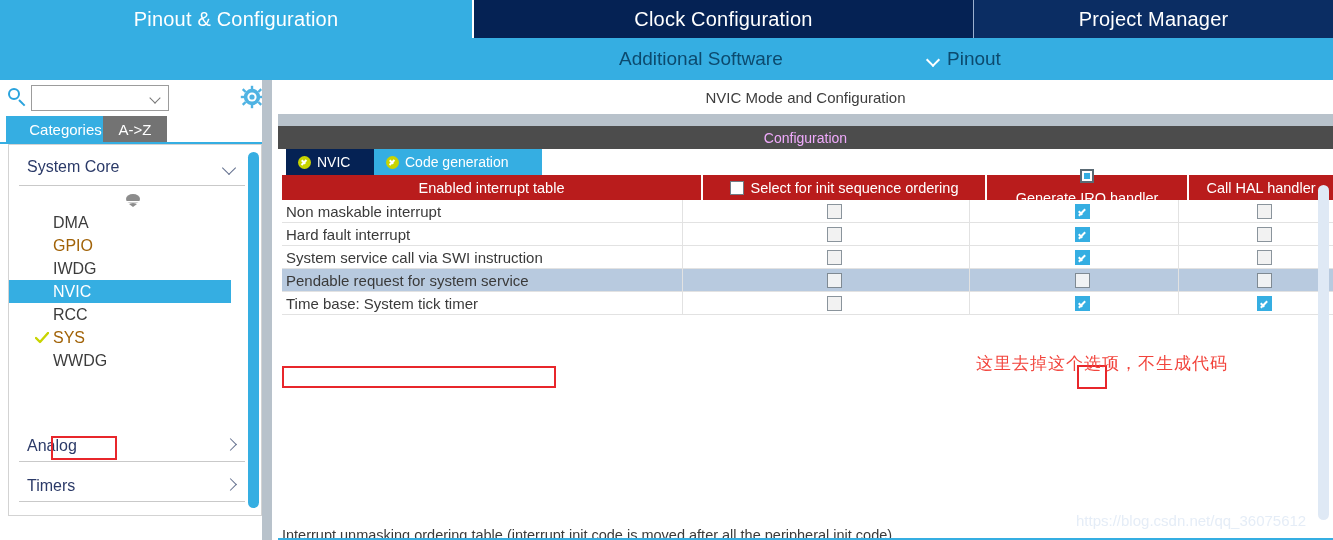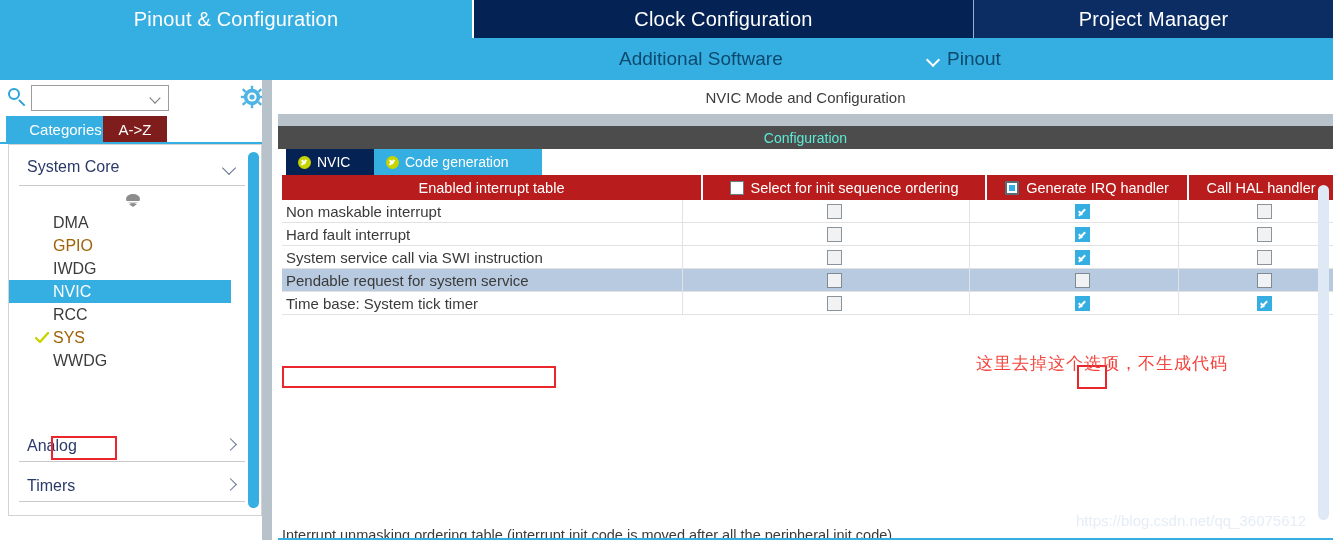--- a/index.html
+++ b/index.html
@@ -42,21 +42,21 @@
     font-family:"Liberation Sans",sans-serif;background:transparent;color:#333;}
   .searchbox .chev{position:absolute;right:6px;top:8px;width:11px;height:11px;}
   .searchbox .chev:before{content:"";position:absolute;left:0;top:0;width:7px;height:7px;
     border-right:1px solid #777;border-bottom:1px solid #777;transform:rotate(45deg);}
   .gear{position:absolute;left:240px;top:85px;width:24px;height:24px;}
 
   .cattabs{position:absolute;left:0;top:36px;width:270px;height:26px;}
   .cattab{position:absolute;top:0;height:26px;display:flex;align-items:center;justify-content:center;
     color:#ffffff;font-size:15px;}
   .cattab-cat{left:6px;width:119px;background:#35aee2;}
-  .cattab-az{left:103px;width:64px;background:#7f1d1d;}
+  .cattab-az{left:103px;width:64px;background:#737373;}
   .cattab-underline{position:absolute;left:0;top:62px;width:270px;height:2px;background:#35aee2;}
 
   .listwrap{position:absolute;left:8px;top:64px;width:254px;height:372px;
     border:1px solid #d3d3d3;box-sizing:border-box;background:#ffffff;overflow:hidden;}
   .sysheader{position:absolute;left:10px;top:8px;width:224px;height:32px;}
   .sysheader .lbl{position:absolute;left:8px;top:5px;font-size:16px;color:#2b3a68;}
   .sysheader .chev{position:absolute;right:6px;top:10px;width:14px;height:14px;}
   .sysheader .chev:before{content:"";position:absolute;left:1px;top:0;width:9px;height:9px;
     border-right:1.5px solid #63708e;border-bottom:1.5px solid #63708e;transform:rotate(45deg);}
   .sysrule{position:absolute;left:10px;top:40px;width:226px;height:1px;background:#c9c9c9;}
@@ -83,40 +83,40 @@
   .vdivider{position:absolute;left:262px;top:80px;width:10px;height:460px;background:#b8c2cb;}
   .vdivider2{position:absolute;left:272px;top:80px;width:6px;height:460px;background:#ffffff;}
 
   
   .main{position:absolute;left:278px;top:80px;width:1055px;height:460px;background:#ffffff;}
   .modehdr{position:absolute;left:0;top:0;width:1055px;height:34px;display:flex;align-items:center;justify-content:center;}
   .modehdr span{font-size:15px;color:#3d3d3d;}
   .grayband{position:absolute;left:0;top:34px;width:1055px;height:12px;background:#b8c2cb;}
   .cfgbar{position:absolute;left:0;top:46px;width:1055px;height:23px;background:#4c4c4c;
     display:flex;align-items:center;justify-content:center;}
-  .cfgbar span{color:#5eead4;font-size:14px;}
+  .cfgbar span{color:#f0abfc;font-size:14px;}
 
   .tabstrip{position:absolute;left:0;top:69px;width:1055px;height:26px;}
   .ctab{position:absolute;top:0;height:26px;display:flex;align-items:center;gap:6px;
     padding:0 12px;box-sizing:border-box;color:#ffffff;font-size:14px;}
   .ctab-nvic{left:8px;width:88px;background:#052254;}
   .ctab-code{left:96px;width:168px;background:#35aee2;}
   .okdot{width:13px;height:13px;border-radius:50%;background:#c8d400;position:relative;flex:0 0 auto;}
   .okdot:before{content:"";position:absolute;left:3px;top:5px;width:5px;height:2px;background:#ffffff;transform:rotate(45deg);}
   .okdot:after{content:"";position:absolute;left:5px;top:3px;width:2px;height:7px;background:#ffffff;transform:rotate(45deg);}
 
   
   .tbl{position:absolute;left:4px;top:95px;width:1051px;}
   .thead{display:flex;height:25px;}
   .th{background:#b91c1c;color:#ffffff;font-size:14.5px;display:flex;align-items:center;
     justify-content:center;box-sizing:border-box;gap:7px;border-right:2px solid #ffffff;}
   .th:last-child{border-right:0;}
   .th-name{width:421px;}
   .th-sel{width:284px;}
-  .th-irq{width:202px;}
+  .th-irq{width:202px;flex-direction:column;}
   .th-hal{width:144px;}
 
   .cb{width:14px;height:14px;box-sizing:border-box;display:inline-block;position:relative;flex:0 0 auto;}
   .cb-empty-w{background:#ffffff;border:1px solid #6f7c86;}
   .cb-indet{background:#ffffff;border:2px solid #5a6a74;}
   .cb-indet:after{content:"";position:absolute;left:2px;top:2px;right:2px;bottom:2px;background:#35aee2;}
 
   .trow{display:flex;height:23px;align-items:stretch;box-sizing:border-box;
     border-bottom:1px solid #e2e2e2;gap:17px;}
   .trow.sel{background:#b8cadf;}

